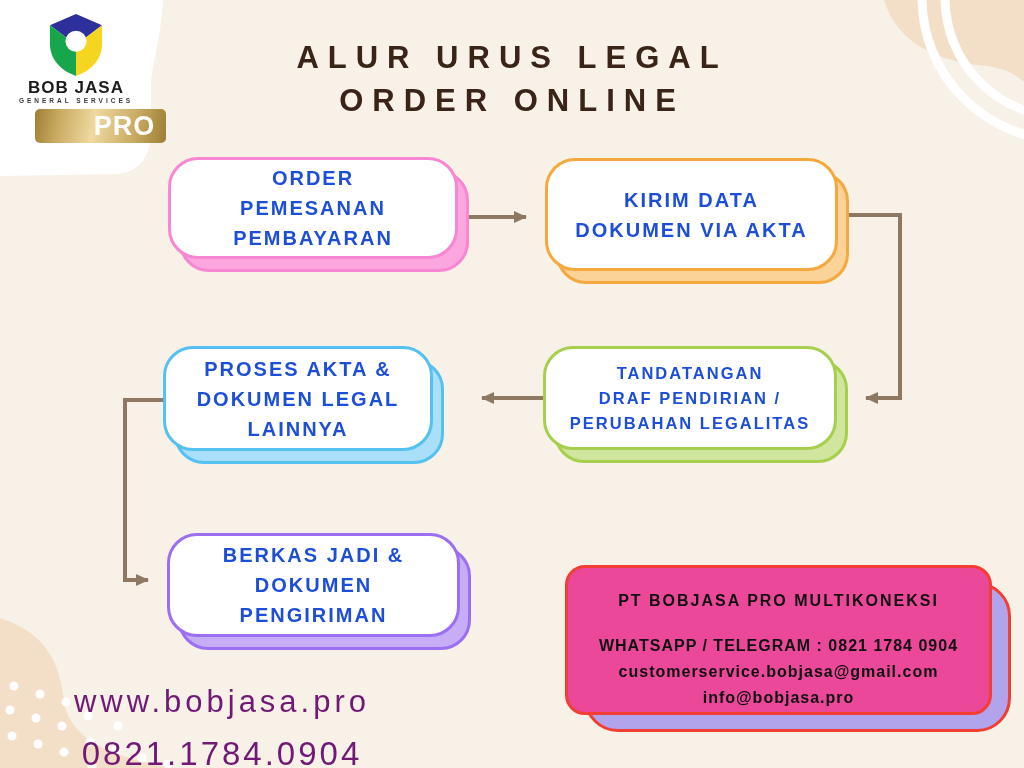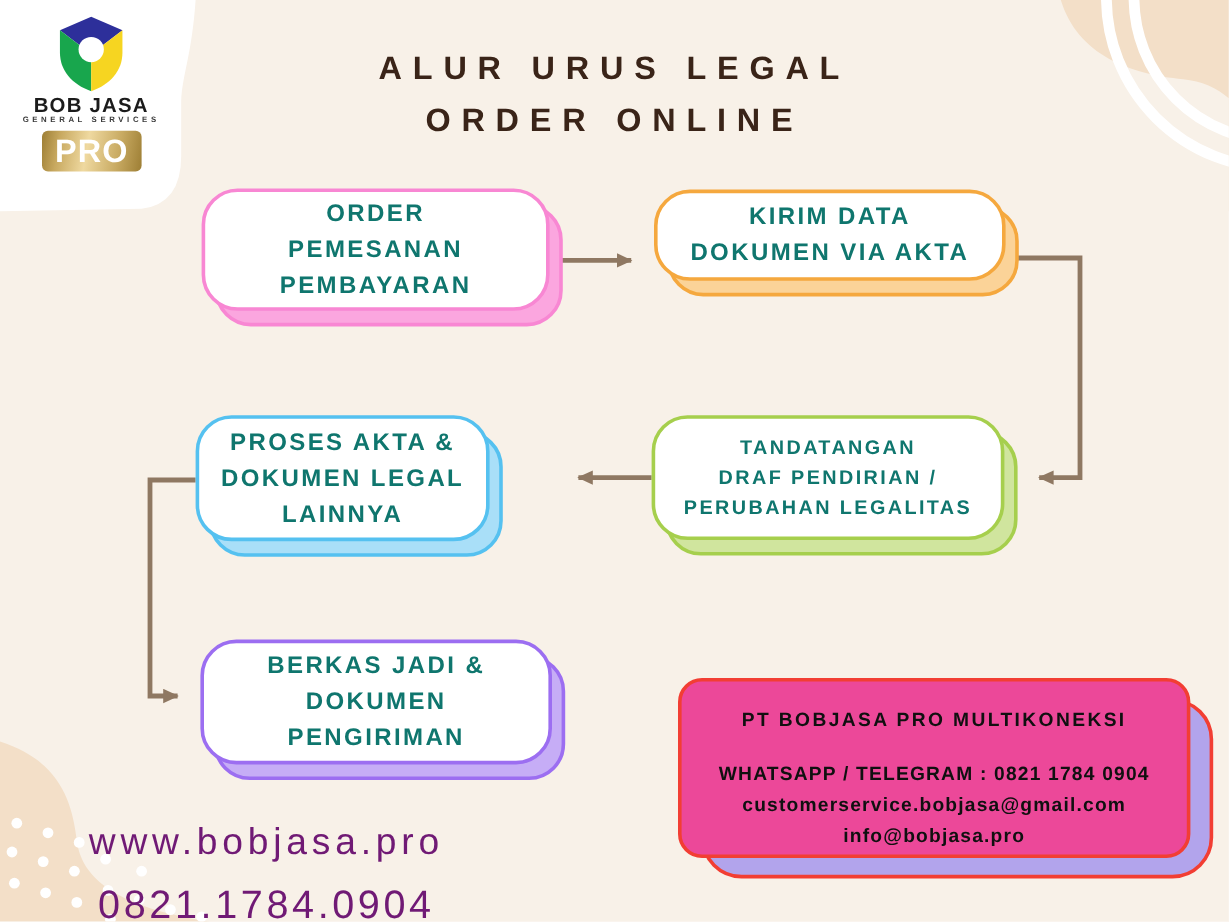--- a/index.html
+++ b/index.html
@@ -11,40 +11,40 @@
   svg.layer{position:absolute;left:0;top:0;width:1024px;height:768px;pointer-events:none;}
 
   
   .logo{position:absolute;left:0;top:0;width:152px;height:180px;text-align:center;}
   .logo .shield{position:absolute;left:45px;top:12px;}
   .logo .name{position:absolute;left:0;top:78px;width:100%;font-weight:700;font-size:17px;letter-spacing:1px;color:#1b1b1b;}
   .logo .tagline{position:absolute;left:0;top:97px;width:100%;font-size:6.5px;letter-spacing:3px;color:#3a3a3a;font-weight:700;}
   .logo .badge{
     position:absolute;left:35px;top:109px;width:83px;height:34px;border-radius:5px;
     background:linear-gradient(100deg,#9d7e34 0%,#c8a960 18%,#efd9a0 45%,#c9ab63 75%,#9d7e34 100%);
-    color:#fff;font-weight:700;font-size:27px;line-height:34px;letter-spacing:1px;text-align:center;
+    color:#fff;font-weight:700;font-size:27px;line-height:34px;letter-spacing:1px;text-align:center;padding-left:48px;
   }
 
   
   .title{
     position:absolute;left:212px;top:36px;width:600px;text-align:center;
-    color:#3A2418;font-weight:700;font-size:27px;line-height:43px;letter-spacing:9px;
+    color:#3A2418;font-weight:700;font-size:31px;line-height:43px;letter-spacing:9px;
   }
 
   
   .fbox{position:absolute;}
   .fshadow{
     position:absolute;left:11px;top:13px;width:100%;height:100%;
     background:var(--sh);border:3px solid var(--ac);border-radius:30px;box-sizing:border-box;
   }
   .fface{
     position:absolute;left:0;top:0;width:100%;height:100%;
     background:#fff;border:3.5px solid var(--ac);border-radius:30px;box-sizing:border-box;
     display:flex;flex-direction:column;align-items:center;justify-content:center;
-    color:#0f766e;font-weight:700;font-size:20px;line-height:30px;letter-spacing:2px;text-align:center;
+    color:#1d4ed8;font-weight:700;font-size:20px;line-height:30px;letter-spacing:2px;text-align:center;
   }
   .fbox.small .fface{font-size:16.5px;line-height:25px;letter-spacing:2px;}
 
   
   .contact{position:absolute;left:565px;top:565px;width:427px;height:150px;}
   .contact .cshadow{
     position:absolute;left:19px;top:17px;width:100%;height:100%;
     background:#B2A4EC;border:3px solid #F23E33;border-radius:34px;box-sizing:border-box;
   }
   .contact .cface{
@@ -130,38 +130,38 @@
 
   <div class="fbox" style="left: 168px; top: 157px; width: 290px; height: 102px; --ac: #F887D3; --sh: #FBA6DF;">
     <div class="fshadow"></div>
     <div class="fface">
       <span>ORDER</span>
       <span>PEMESANAN</span>
       <span>PEMBAYARAN</span>
     </div>
   </div>
 
-  <div class="fbox" style="left: 545px; top: 158px; width: 293px; height: 76px; --ac: #F5A83E; --sh: #FBD398;">
+  <div class="fbox" style="left: 545px; top: 158px; width: 293px; height: 113px; --ac: #F5A83E; --sh: #FBD398;">
     <div class="fshadow"></div>
     <div class="fface">
       <span>KIRIM DATA</span>
       <span>DOKUMEN VIA  AKTA</span>
     </div>
   </div>
 
   <div class="fbox small" style="left: 543px; top: 346px; width: 294px; height: 104px; --ac: #A6CF4D; --sh: #D0E59E;">
     <div class="fshadow"></div>
     <div class="fface">
       <span>TANDATANGAN</span>
       <span>DRAF PENDIRIAN /</span>
       <span>PERUBAHAN LEGALITAS</span>
     </div>
   </div>
 
-  <div class="fbox" style="left: 163px; top: 346px; width: 245px; height: 105px; --ac: #55C1F0; --sh: #A9DFF8;">
+  <div class="fbox" style="left: 163px; top: 346px; width: 270px; height: 105px; --ac: #55C1F0; --sh: #A9DFF8;">
     <div class="fshadow"></div>
     <div class="fface">
       <span>PROSES AKTA &amp;</span>
       <span>DOKUMEN LEGAL</span>
       <span>LAINNYA</span>
     </div>
   </div>
 
   <div class="fbox" style="left: 167px; top: 533px; width: 293px; height: 104px; --ac: #9C6EF1; --sh: #C6ADF6;">
     <div class="fshadow"></div>

